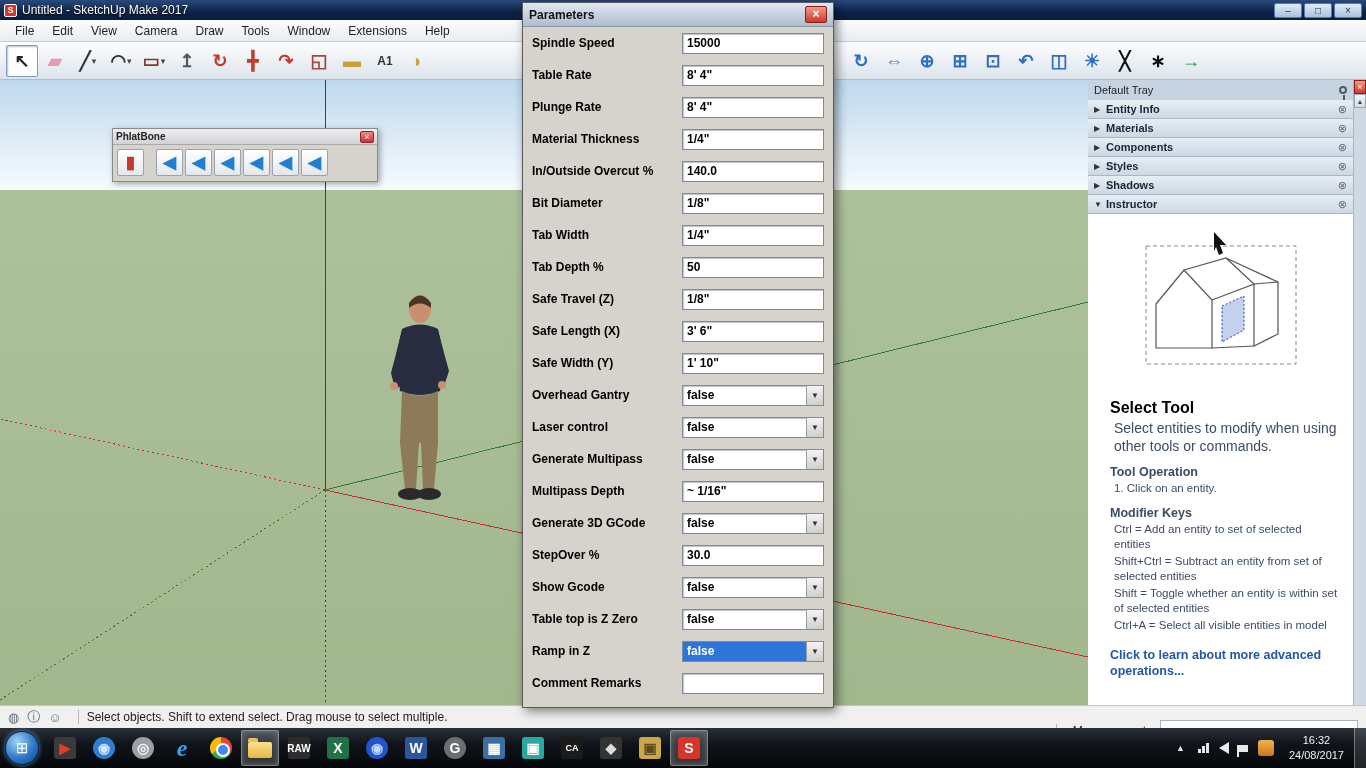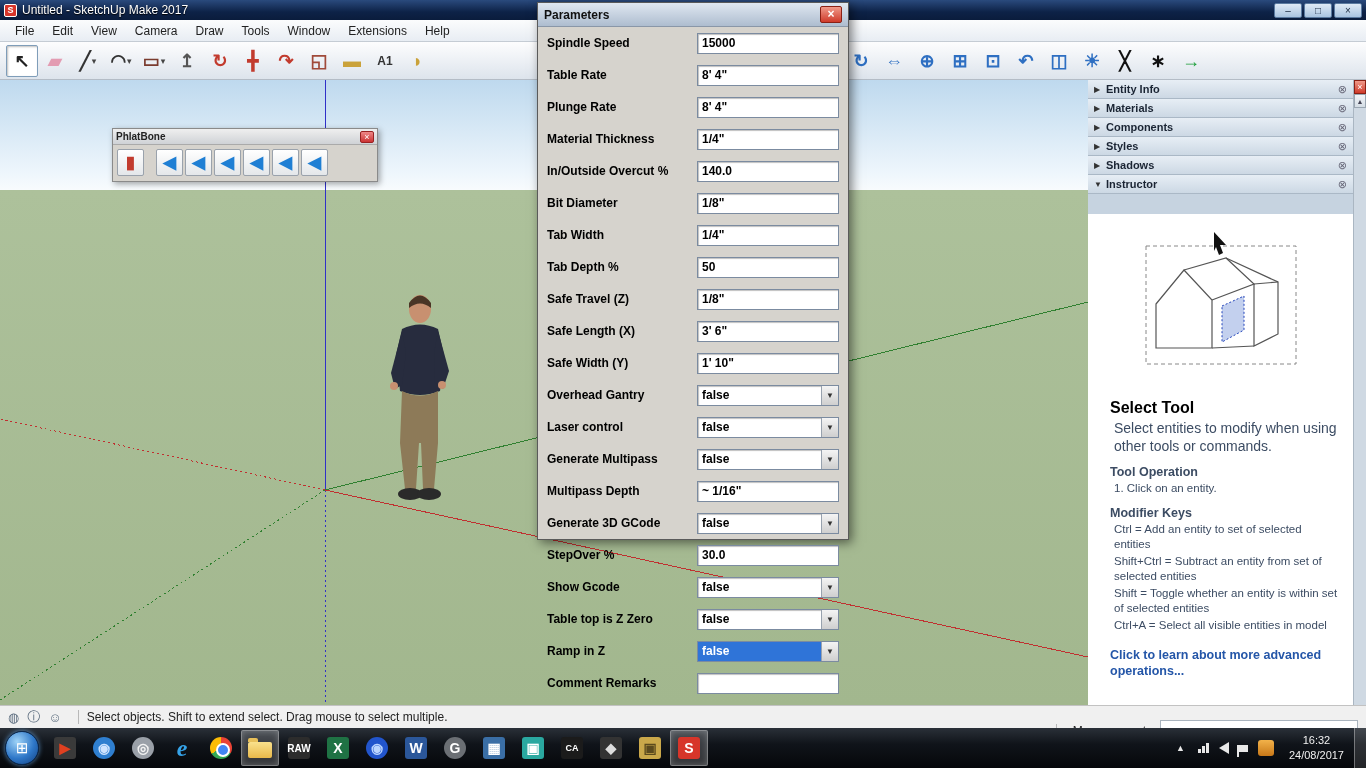--- a/index.html
+++ b/index.html
@@ -47,21 +47,21 @@
   .pb-title-text { font-size:10px; font-weight:bold; color:#222; }
   .pb-close { margin-left:auto; width:14px; height:12px; background:linear-gradient(#e88,#c33); border:1px solid #922;
     color:#fff; font-size:9px; line-height:10px; text-align:center; border-radius:2px; }
   .pb-body { display:flex; align-items:center; padding:4px 4px; gap:2px; }
   .pb-btn { width:27px; height:27px; background:linear-gradient(#ffffff,#e4e7ea); border:1px solid #9aa2ac;
     display:flex; align-items:center; justify-content:center; border-radius:2px; }
   .pb-btn:first-child { margin-right:10px; }
   .pb-glyph { font-size:17px; font-weight:bold; }
 
   
-  .dialog { position:absolute; left:537px; top:2px; width:312px; height:538px; background:#d6d3cd;
+  .dialog { position:absolute; left:522px; top:2px; width:312px; height:706px; background:#d6d3cd;
     border:1px solid #5a5a5a; box-shadow:3px 3px 10px rgba(0,0,0,0.5); z-index:50; }
   .dlg-title { height:24px; background:linear-gradient(#dfe7f1,#aebdcf); border-bottom:1px solid #8a97a8;
     display:flex; align-items:center; padding:0 6px; }
   .dlg-title-text { font-size:12px; font-weight:bold; color:#111; }
   .dlg-close { margin-left:auto; width:22px; height:17px; background:linear-gradient(#f09a8a,#cf3a2a);
     border:1px solid #8a2014; border-radius:2px; color:#fff; font-size:12px; line-height:15px; text-align:center; font-weight:bold; }
   .field-row { height:32px; display:flex; align-items:center; padding:0 9px; }
   .field-label { flex:1; font-size:12px; font-weight:bold; color:#000; }
   .field-input { width:142px; height:21px; background:#fff; border:1px solid #7b8ba0;
     box-shadow:inset 1px 1px 1px rgba(0,0,0,0.25); display:flex; align-items:center; overflow:hidden; }
@@ -295,20 +295,24 @@
         <span class="pb-glyph" style="color: rgb(31, 127, 212);">◀</span>
       </div>
       <div class="pb-btn">
         <span class="pb-glyph" style="color: rgb(31, 127, 212);">◀</span>
       </div>
     </div>
 </div>
 
 <div class="tray">
   <div class="tray-main">
+    <div class="tray-header">
+      <span class="tray-header-text">Default Tray</span>
+      <span class="pin-icon"></span>
+    </div>
     <div id="tray-sections">
         <div class="tray-section">
           <span class="tri">▶</span>
           <span class="tray-label">Entity Info</span>
           <span class="tray-x">⊗</span>
         </div>
         <div class="tray-section">
           <span class="tri">▶</span>
           <span class="tray-label">Materials</span>
           <span class="tray-x">⊗</span>

